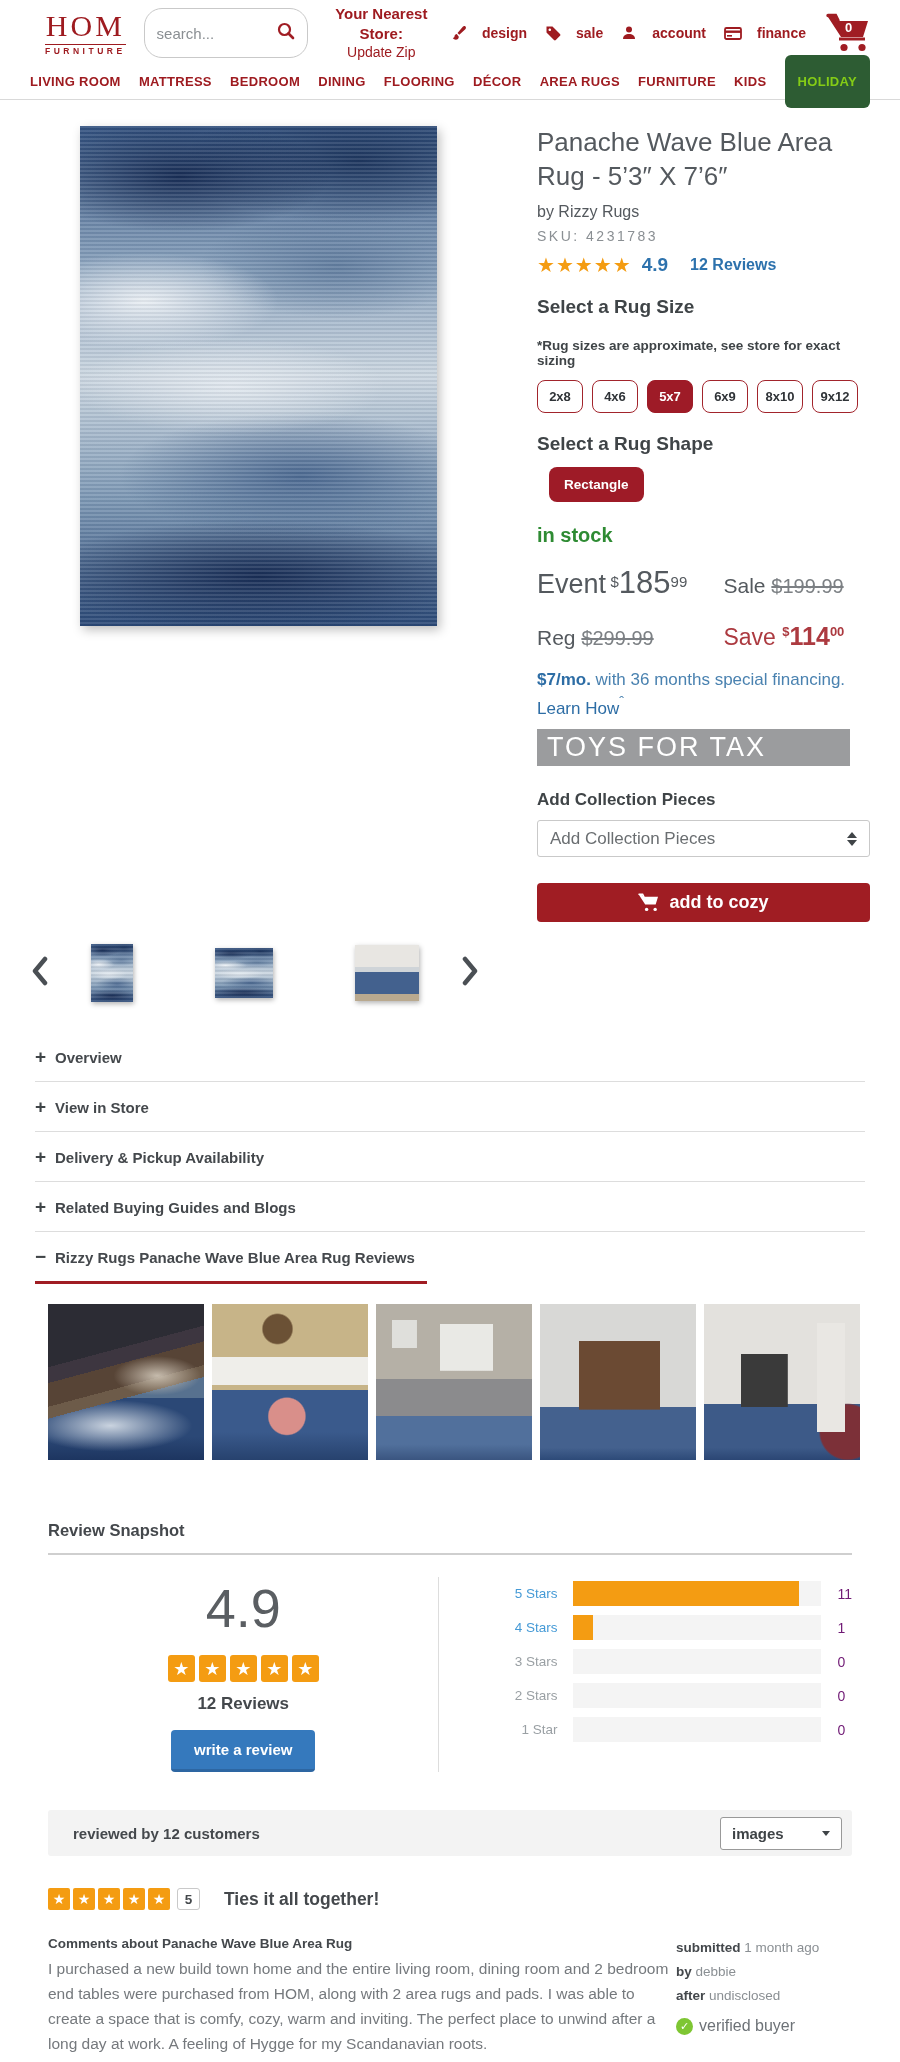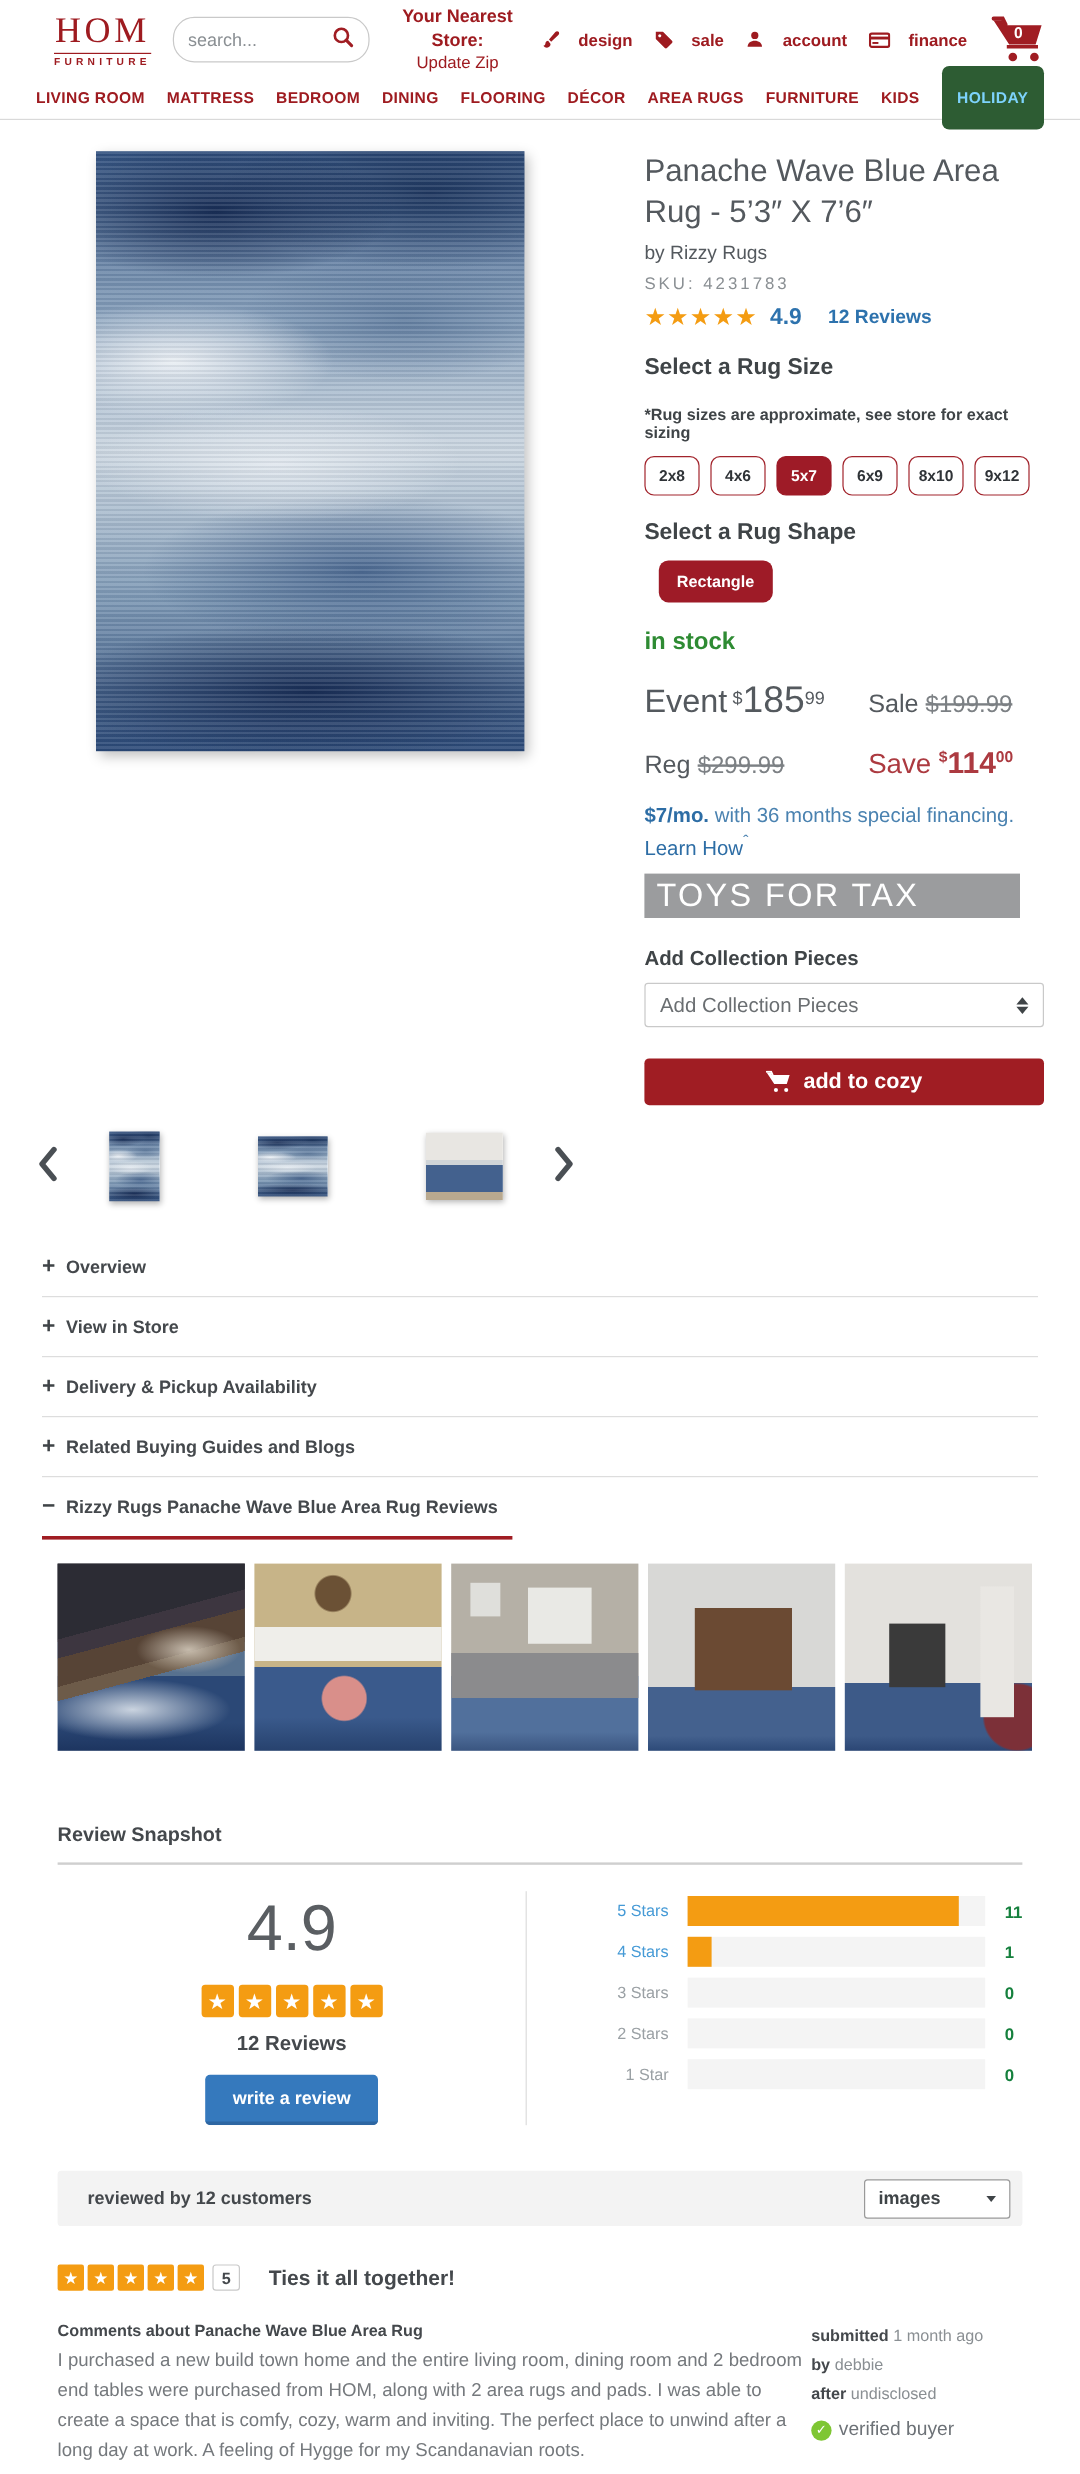--- a/index.html
+++ b/index.html
@@ -10,38 +10,38 @@
   }
   .shell { width:900px; position:relative; }
 
   
   .header { display:flex; align-items:center; padding:8px 28px 6px 45px; height:64px;justify-content:space-between; }
   .logo { color:#9e1b20; text-align:center; line-height:1; margin-right:18px; cursor:pointer;}
   .logo .hom { font-family:"Liberation Serif", serif; font-size:30px; letter-spacing:3px; font-weight:500; }
   .logo .rule { height:1px; background:#9e1b20; margin:3px 0 2px; }
   .logo .furn { font-size:8.5px; letter-spacing:3.5px; font-weight:bold; }
   .search-pill { display:flex; align-items:center; border:1px solid #c9c9c9; border-radius:18px;
-    height:38px; width:192px; padding:0 12px; margin-right:20px; }
+    height:50px; width:192px; padding:0 12px; margin-right:20px; }
   .search-pill input { border:none; outline:none; flex:1; font-size:15px; color:#555; width:120px;
     font-family:"Liberation Sans", sans-serif; }
   .search-pill input::placeholder { color:#8a8f93; }
   .store-block { text-align:center; color:#9e1b20; margin-right:16px; line-height:1.3; }
   .store-block .nearest { font-weight:bold; font-size:15px; }
   .store-block .zip { font-size:14px; cursor:pointer; }
   .quick-links { display:flex; align-items:center; gap:18px; margin-right:14px; }
   .qlink { display:flex; align-items:center; gap:15px; color:#9e1b20; font-weight:bold; font-size:14px; cursor:pointer; }
   .qlink svg { display:block; }
   .cart { position:relative; width:46px; height:40px; cursor:pointer; margin-left:6px; }
   .cart-badge { position:absolute; top:7px; left:19px; color:#fff; font-weight:bold; font-size:13px; }
 
   
   .nav { display:flex; align-items:center; justify-content:space-between;
     padding:0 30px; height:36px; border-bottom:1px solid #d9d9d9; }
   .nav-item { color:#9e1b20; font-weight:bold; font-size:13px; letter-spacing:.3px; cursor:pointer; white-space:nowrap; }
-  .nav-item.holiday { background:#2d5c33; color:#7dd3fc; padding:19px 13px; border-radius:6px; }
+  .nav-item.holiday { background:#2d5c33; color:#84cc16; padding:19px 13px; border-radius:6px; }
 
   
   .rug-art {
     background:
       radial-gradient(ellipse 60% 16% at 28% 10%, rgba(18,38,78,.9), rgba(18,38,78,0) 70%),
       radial-gradient(ellipse 70% 18% at 78% 7%, rgba(28,52,92,.95), rgba(28,52,92,0) 70%),
       radial-gradient(ellipse 50% 13% at 18% 35%, rgba(238,242,246,.95), rgba(238,242,246,0) 75%),
       radial-gradient(ellipse 55% 15% at 72% 28%, rgba(92,120,155,.85), rgba(92,120,155,0) 70%),
       radial-gradient(ellipse 62% 14% at 42% 52%, rgba(228,234,240,.92), rgba(228,234,240,0) 70%),
       radial-gradient(ellipse 68% 17% at 62% 70%, rgba(66,96,138,.85), rgba(66,96,138,0) 75%),
@@ -156,21 +156,21 @@
   .snap-count { font-size:17px; font-weight:bold; color:#44484c; margin-top:12px; }
   .write-btn { margin-top:16px; background:#3579bd; border:none; border-bottom:3px solid #2d66a2; border-radius:4px;
     color:#fff; font-weight:bold; font-size:15px; padding:11px 23px; cursor:pointer; font-family:"Liberation Sans", sans-serif; }
   .snap-right { border-left:1px solid #ddd; padding:4px 0 10px 62px; flex:1; }
   .hrow { display:flex; align-items:center; height:25px; margin-bottom:9px; }
   .hlabel { width:56px; text-align:right; font-size:13.5px; cursor:pointer; }
   .hlabel.blue { color:#459ad6; }
   .hlabel.gray { color:#9aa0a4; cursor:default; }
   .htrack { width:248px; height:25px; background:#f4f4f4; margin:0 16px; }
   .hfill { height:100%; background:#f49c12; }
-  .hcount { font-size:14px; color:#15803d;font-weight:bold; }
+  .hcount { font-size:14px; color:#701a75; }
 
   
   .reviewed-bar { margin:38px 48px 0; background:#f3f3f3; border-radius:3px; height:46px;
     display:flex; align-items:center; justify-content:space-between; padding:0 10px 0 25px; }
   .reviewed-bar .txt { font-weight:bold; font-size:15px; color:#44484c; }
   .img-select { background:#fff; border:1px solid #999; border-radius:3px; width:122px; height:33px;
     display:flex; align-items:center; justify-content:space-between; padding:0 11px; cursor:pointer; }
   .img-select .val { font-weight:bold; font-size:15px; color:#3f4447; }
   .scaret { width:0; height:0; border-left:4px solid transparent; border-right:4px solid transparent; border-top:5px solid #3f4447; }
 

